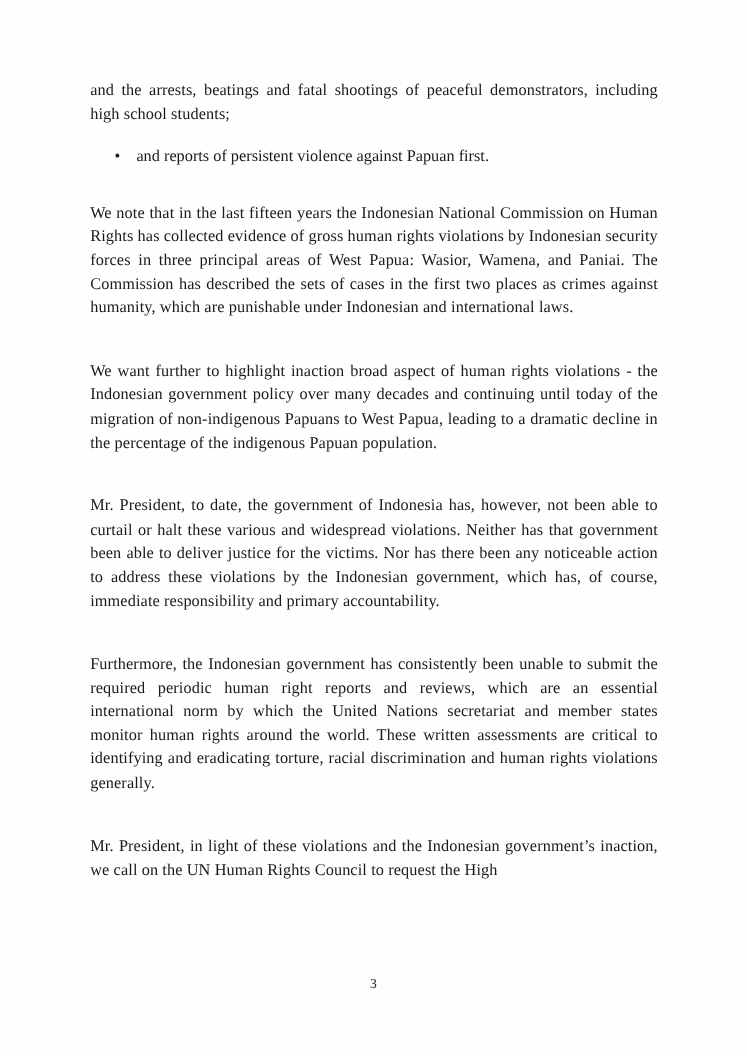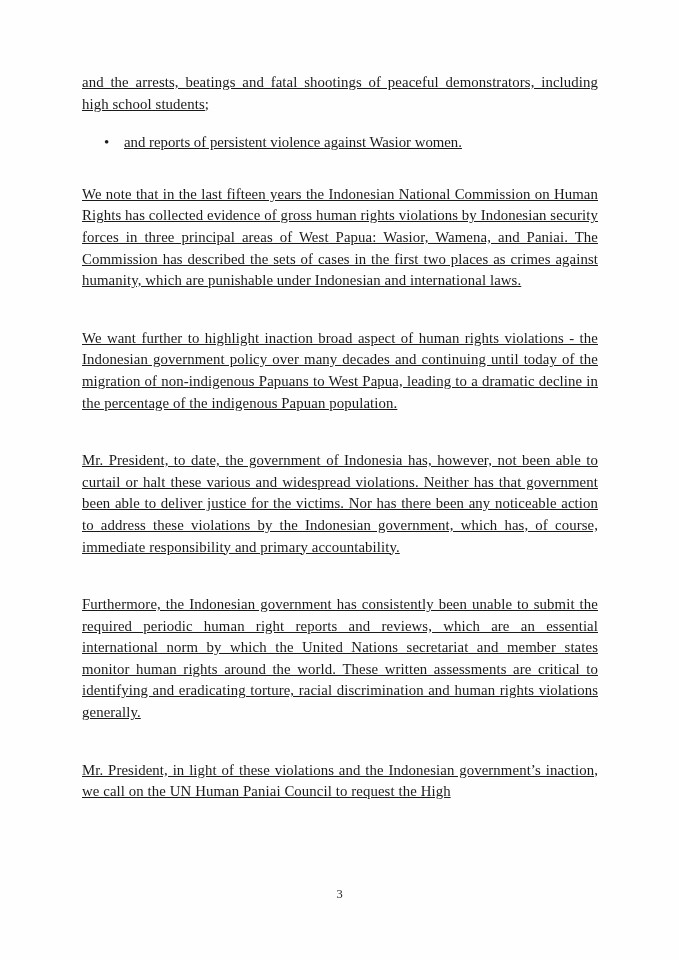--- a/index.html
+++ b/index.html
@@ -15,21 +15,20 @@
     position: relative;
     overflow: hidden;
   }
   .page {
     width: 679px;
     height: 960px;
     box-sizing: border-box;
     padding: 72px 38px 40px 82px;
     position: relative;
     background: #fefefe;
-    text-decoration: underline;
   }
   .content {
     width: 516px;
   }
   p.para {
     margin: 0;
     font-size: 14.8px;
     line-height: 21.6px;
     text-align: justify;
     text-justify: inter-word;
@@ -73,21 +72,21 @@
 <div class="page">
   <div class="content">
 
     <p class="para">and the arrests, beatings and fatal shootings of peaceful demonstrators, including high school students;</p>
 
     <div class="gap-sm"></div>
 
     <ul class="bullets">
       <li>
         <span class="dot">•</span>
-        <span>and reports of persistent violence against Wasior women.</span>
+        <span>and reports of persistent violence against Papuan first.</span>
       </li>
     </ul>
 
     <div class="gap-md"></div>
 
     <p class="para">We note that in the last fifteen years the Indonesian National Commission on Human Rights has collected evidence of gross human rights violations by Indonesian security forces in three principal areas of West Papua: Wasior, Wamena, and Paniai. The Commission has described the sets of cases in the first two places as crimes against humanity, which are punishable under Indonesian and international laws.</p>
 
     <div class="gap-lg"></div>
 
     <p class="para">We want further to highlight inaction broad aspect of human rights violations - the Indonesian government policy over many decades and continuing until today of the migration of non-indigenous Papuans to West Papua, leading to a dramatic decline in the percentage of the indigenous Papuan population.</p>
@@ -95,18 +94,18 @@
     <div class="gap-lg"></div>
 
     <p class="para">Mr. President, to date, the government of Indonesia has, however, not been able to curtail or halt these various and widespread violations. Neither has that government been able to deliver justice for the victims. Nor has there been any noticeable action to address these violations by the Indonesian government, which has, of course, immediate responsibility and primary accountability.</p>
 
     <div class="gap-lg"></div>
 
     <p class="para">Furthermore, the Indonesian government has consistently been unable to submit the required periodic human right reports and reviews, which are an essential international norm by which the United Nations secretariat and member states monitor human rights around the world. These written assessments are critical to identifying and eradicating torture, racial discrimination and human rights violations generally.</p>
 
     <div class="gap-lg"></div>
 
-    <p class="para">Mr. President, in light of these violations and the Indonesian government’s inaction, we call on the UN Human Paniai Council to request the High</p>
+    <p class="para">Mr. President, in light of these violations and the Indonesian government’s inaction, we call on the UN Human Rights Council to request the High</p>
 
   </div>
 
   <div class="page-number">3</div>
 </div>
 
 </body></html>

